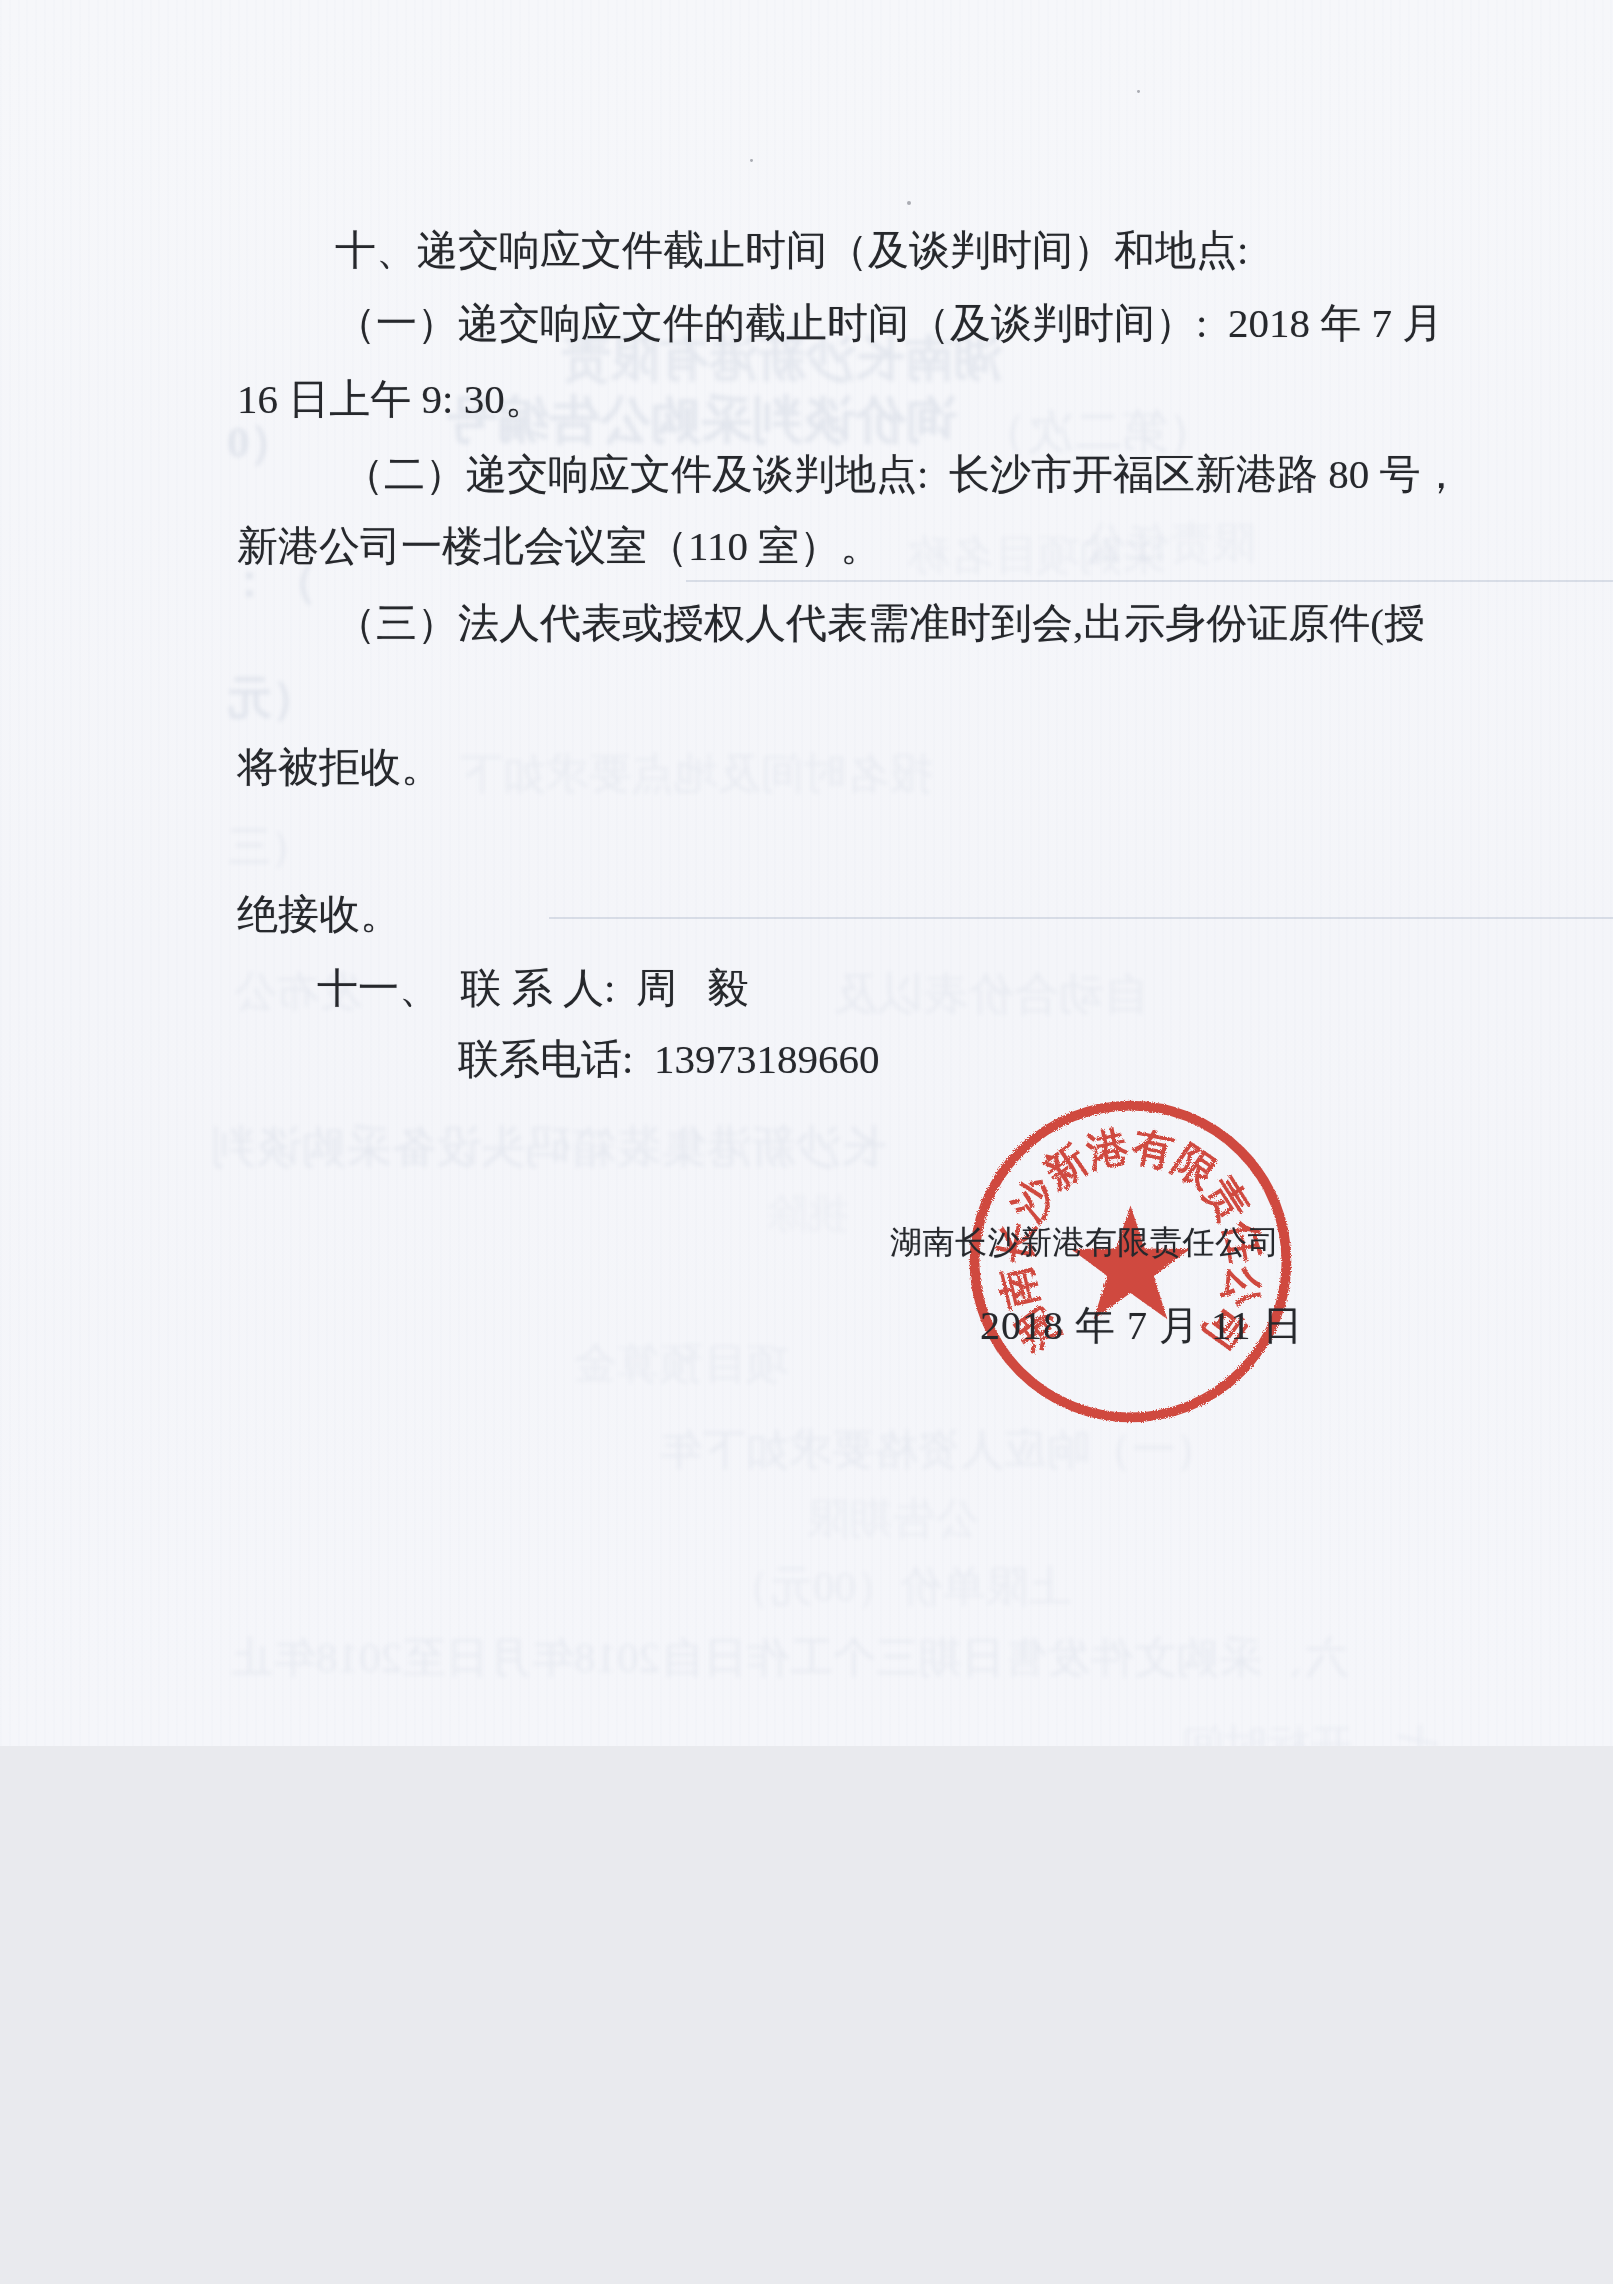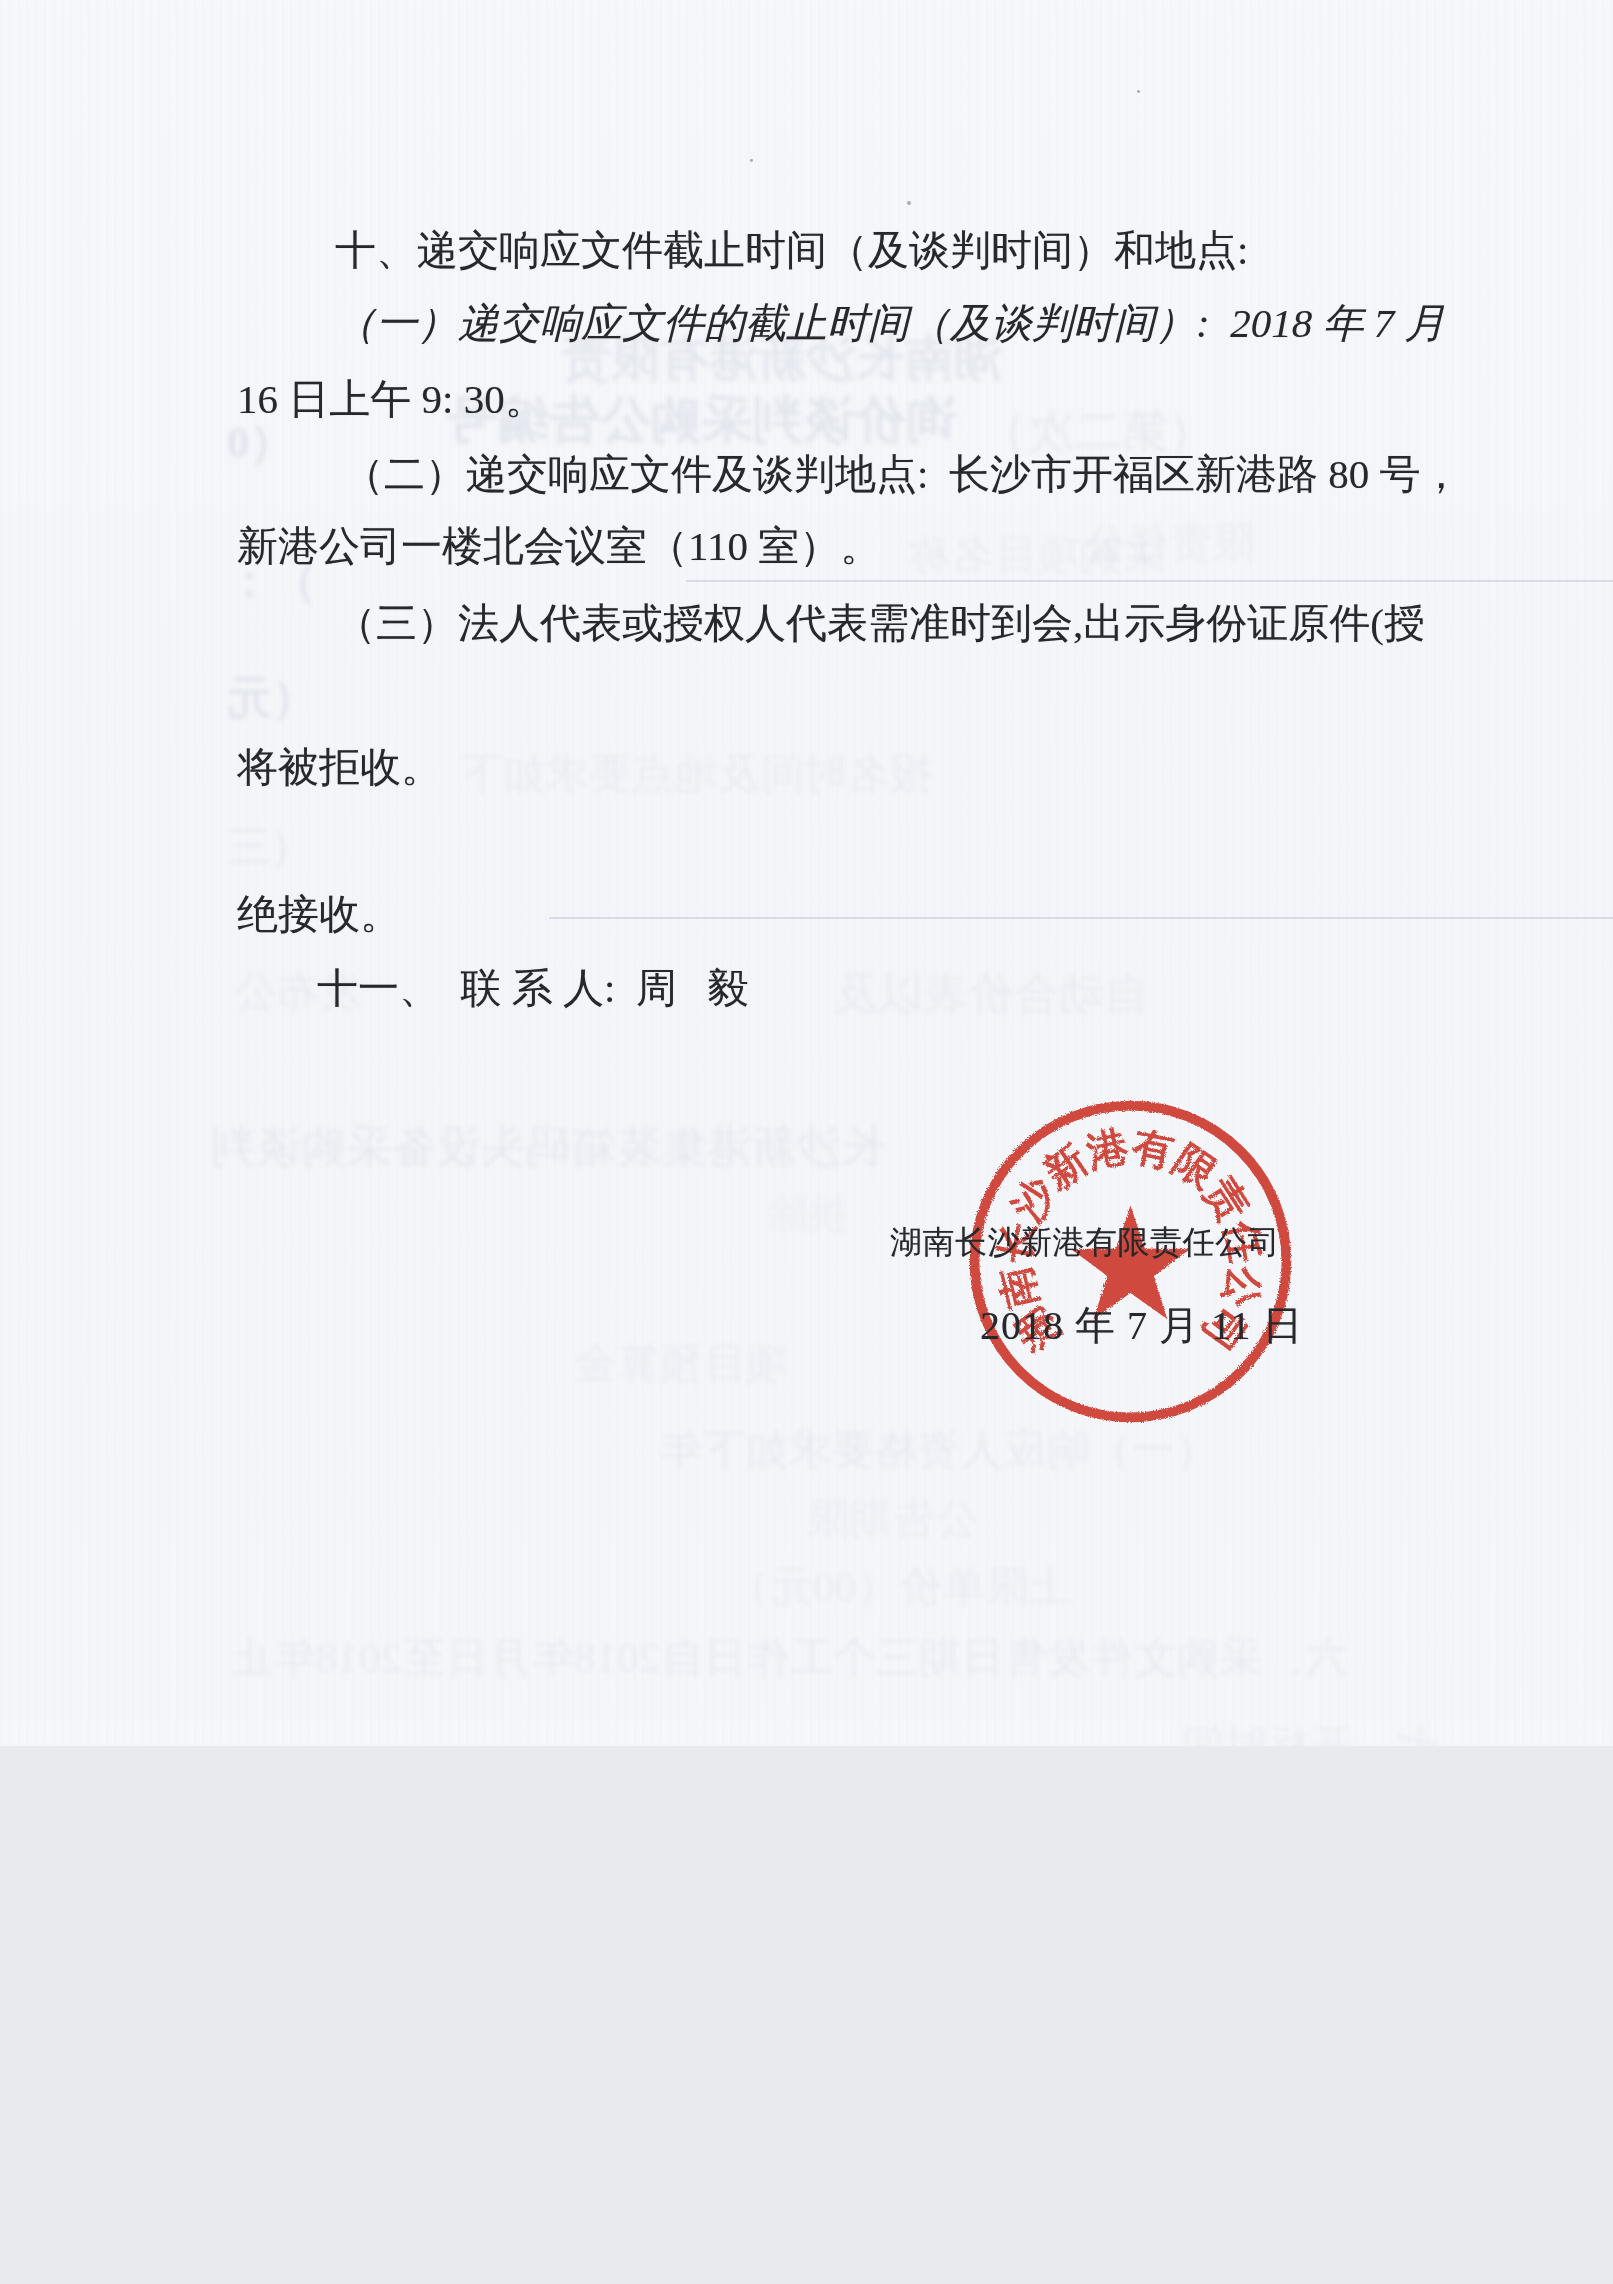--- a/index.html
+++ b/index.html
@@ -14,21 +14,21 @@
   }
   .body-line{
     position:absolute;
     font-size:41px;
     color:#26282c;
     letter-spacing:0px;
     white-space:pre;
     text-shadow:0 0 1px rgba(40,44,54,0.35);
   }
   #line-1 {left:335px;top:223px;}
-  #line-2 {left:335px;top:296px;font-style:italic;}
+  #line-2 {left:335px;top:296px;}
   #line-3 {left:237px;top:372px;}
   #line-4 {left:335px;top:447px;margin-left:8px;}
   #line-5 {left:237px;top:519px;}
   #line-6 {left:335px;top:596px;}
   #line-7 {left:237px;top:668px;}
   #line-8 {left:237px;top:740px;}
   #line-9 {left:335px;top:814px;letter-spacing:1px;}
   #line-10{left:237px;top:887px;}
   #line-11{left:317px;top:961px;}
   #line-12{left:458px;top:1032px;}
@@ -118,18 +118,19 @@
 
   <div class="body-line" id="line-1">十、递交响应文件截止时间（及谈判时间）和地点:</div>
   <div class="body-line" id="line-2">（一）递交响应文件的截止时间（及谈判时间）:  2018 年 7 月</div>
   <div class="body-line" id="line-3">16 日上午 9: 30。</div>
   <div class="body-line" id="line-4">（二）递交响应文件及谈判地点:  长沙市开福区新港路 80 号，</div>
   <div class="body-line" id="line-5">新港公司一楼北会议室（110 室）。</div>
   <div class="body-line" id="line-6">（三）法人代表或授权人代表需准时到会,出示身份证原件(授</div>
   <div class="body-line" id="line-8">将被拒收。</div>
   <div class="body-line" id="line-10">绝接收。</div>
   <div class="body-line" id="line-11">十一、  联 系 人:  周   毅</div>
+  <div class="body-line" id="line-12">联系电话:  13973189660</div>
 
   <div id="company-line">湖南长沙新港有限责任公司</div>
   <div id="date-line">2018 年 7 月 11 日</div>
 
 </div>
 
 
 </body></html>

